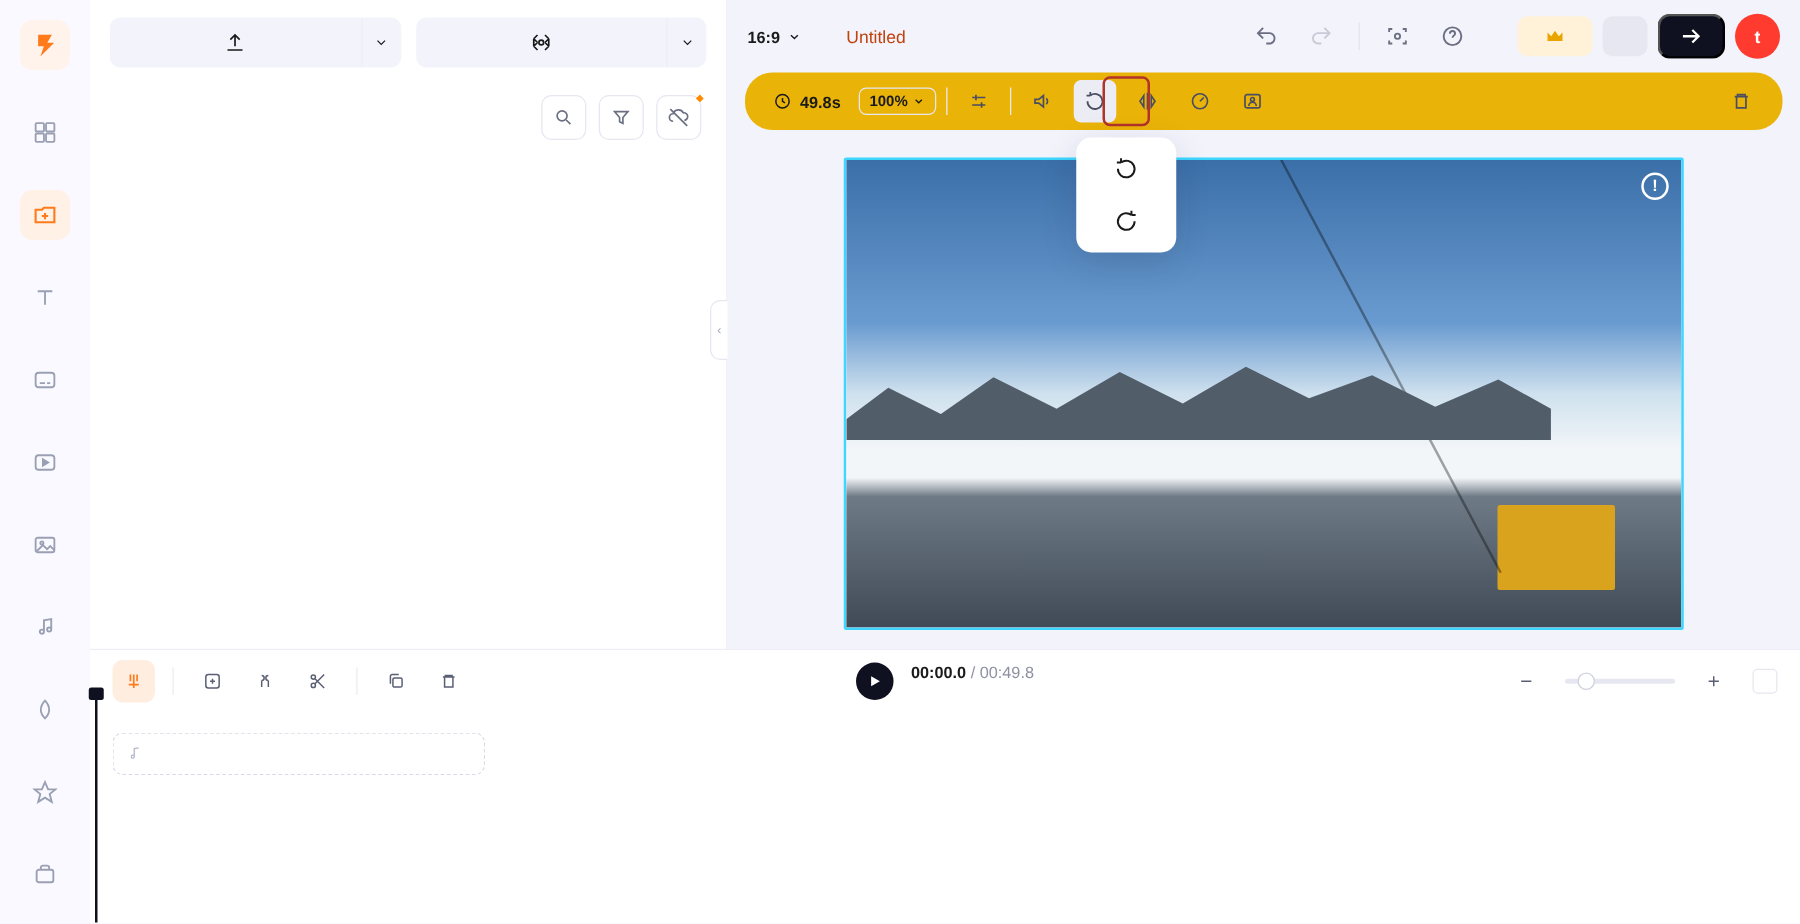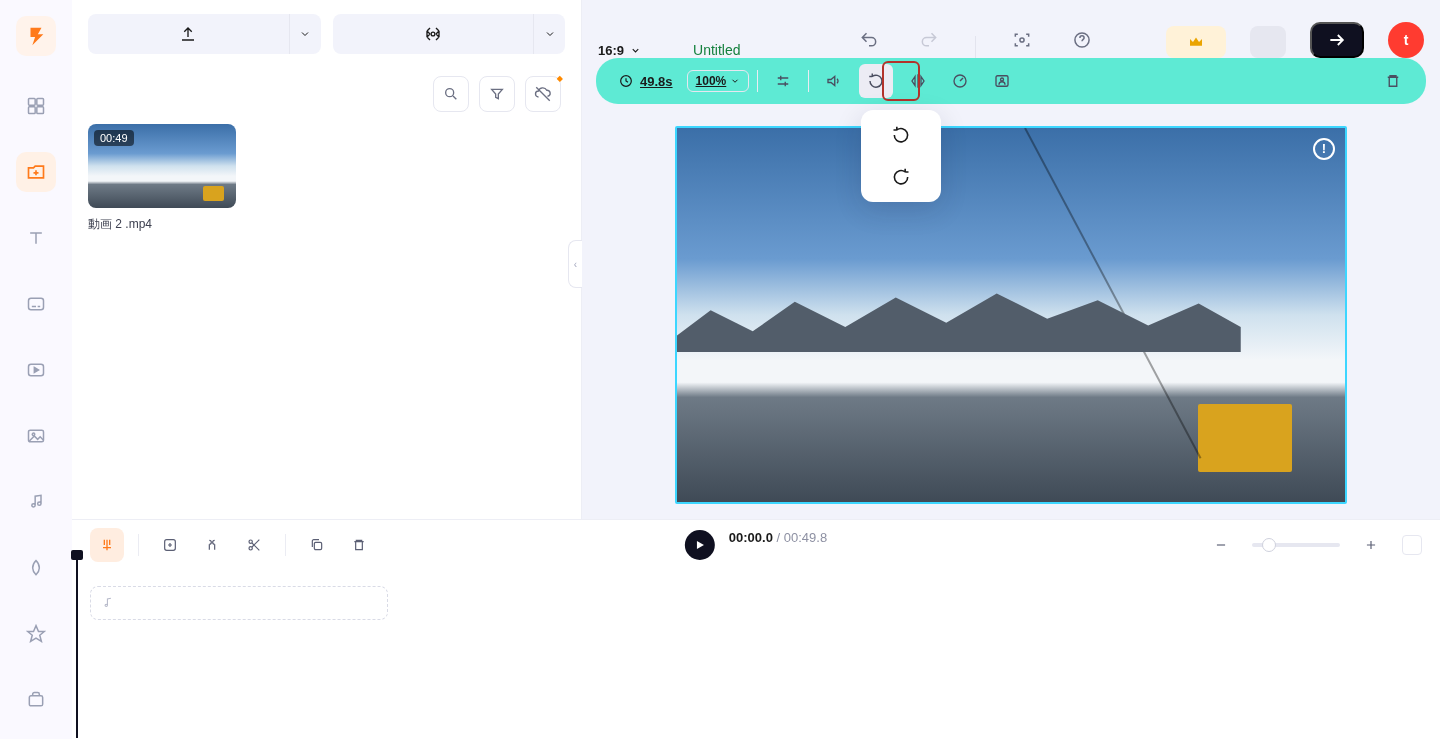--- a/index.html
+++ b/index.html
@@ -29,33 +29,33 @@
 .tool-icon-btn .crown-dot { position:absolute; top:-3px; right:-3px; font-size:8px; color:#ff8a00; }
 .thumb-wrap { padding: 0 16px; }
 .thumb { width: 148px; }
 .thumb .img { width: 148px; height: 84px; border-radius: 8px; position: relative; overflow: hidden; }
 .thumb .badge { position: absolute; top: 6px; left: 6px; background: rgba(0,0,0,0.55); color:#fff; padding:2px 6px; border-radius:4px; font-size:11px; font-weight:500; }
 .thumb .name { font-size: 12px; color: #3d4050; margin-top: 8px; }
 .collapse-handle { position:absolute; right:-1px; top: 240px; width: 14px; height: 48px; background:#fff; border:1px solid #e6e7f0; border-right:none; border-radius:8px 0 0 8px; display:flex;align-items:center;justify-content:center;color:#a5a9bf;font-size:10px; }
 
 
 .preview-panel { flex: 1; background: #f2f3fb; display: flex; flex-direction: column; }
-.topbar { height: 58px; display: flex; align-items: flex-end; padding: 0 16px; gap: 24px; }
+.topbar { height: 58px; display: flex; align-items: center; padding: 0 16px; gap: 8px; }
 .topbar .ratio { background: transparent; border:none; font-size:13px; font-weight:600; display:flex;align-items:center;gap:6px;color:#1a1a1a; }
-.topbar .title { font-size: 14px; color: #15803d; margin-left: 28px; }
+.topbar .title { font-size: 14px; color: #c2410c; margin-left: 28px; }
 .topbar .spacer { flex: 1; }
 .topbar .iconbtn { width: 36px; height: 36px; border-radius: 8px; display:flex;align-items:center;justify-content:center;color:#6b6f82; background:transparent; border:none; }
 .topbar .iconbtn.disabled { color: #c7c9d6; }
 .topbar .divider { width: 1px; height: 22px; background: #e3e4ee; margin: 0 4px; }
 .topbar .premium { background:#fff2d8; color:#eaa400; width:60px; height:32px; border-radius:8px; display:flex;align-items:center;justify-content:center; }
 .topbar .greybtn { background:#e6e7f0; width:36px; height:32px; border-radius:8px; }
 .topbar .export { background:#0f1020; width:54px; height:36px; border-radius:10px; display:flex;align-items:center;justify-content:center; }
 .topbar .avatar { width:36px; height:36px; border-radius:50%; background:#ff3b30; color:#fff; display:flex;align-items:center;justify-content:center; font-size:14px; font-weight:600; }
 
-.editbar { height: 46px; background:#5eead4; margin: 0 14px; border-radius: 22px; display:flex; align-items:center; padding: 0 16px; gap:8px; position: relative; text-decoration: underline; }
+.editbar { height: 46px; background:#eab308; margin: 0 14px; border-radius: 22px; display:flex; align-items:center; padding: 0 16px; gap:8px; position: relative; }
 .editbar .pill { display:flex; align-items:center; gap:6px; font-size:13px; font-weight:600; padding: 4px 6px; border-radius:6px; }
 .editbar .zoom { border:1px solid #e6e7f0; border-radius:6px; padding:3px 8px; font-size:12px; font-weight:600; display:flex;align-items:center;gap:4px; }
 .editbar .eicon { width:34px; height:34px; display:flex;align-items:center;justify-content:center; border-radius:6px; color:#4a4e60; }
 .editbar .eicon.active { background:#ececf4; }
 .editbar .vline { width:1px; height:22px; background:#ebecf3; }
 .editbar .right { margin-left:auto; }
 .rotate-highlight { position:absolute; border:2px solid #b2332b; border-radius:6px; width:38px; height:40px; pointer-events:none; left: 286px; top: 3px; }
 .rotate-popover { position:absolute; top:52px; left:265px; width:80px; background:#fff; border-radius:12px; box-shadow: 0 8px 28px rgba(30,30,60,0.14); padding:10px 0; display:flex; flex-direction:column; align-items:center; gap:12px; z-index:10; }
 .rotate-popover .opt { width:56px; height:30px; display:flex;align-items:center;justify-content:center;color:#2a2c38; }
 
@@ -212,29 +212,20 @@
                 <path d="M4 5 L20 5 L14 12 L14 19 L10 17 L10 12 Z"></path>
               </svg>
             </button>
           <button class="tool-icon-btn">
               <span class="crown-dot">◆</span>
               <svg width="18" height="18" viewBox="0 0 24 24" fill="none" stroke="currentColor" stroke-width="1.8">
                 <path d="M6 16 A4 4 0 0 1 6 8 A6 6 0 0 1 17 7 A4 4 0 0 1 18 15 M3 3 L21 21"></path>
               </svg>
             </button>
         </div>
-        <div class="thumb-wrap">
-          <div class="thumb">
-            <div class="img">
-                <div class="scene"></div>
-                <div class="badge">00:49</div>
-              </div>
-            <div class="name">動画 2 .mp4</div>
-          </div>
-        </div>
         <div class="collapse-handle">‹</div>
       </div>
 
       <div class="preview-panel">
         <div class="topbar">
           <button class="ratio">
               <span>16:9</span>
               <svg width="11" height="11" viewBox="0 0 24 24" fill="none" stroke="currentColor" stroke-width="2.4">
                 <path d="M6 9 L12 15 L18 9"></path>
               </svg>

